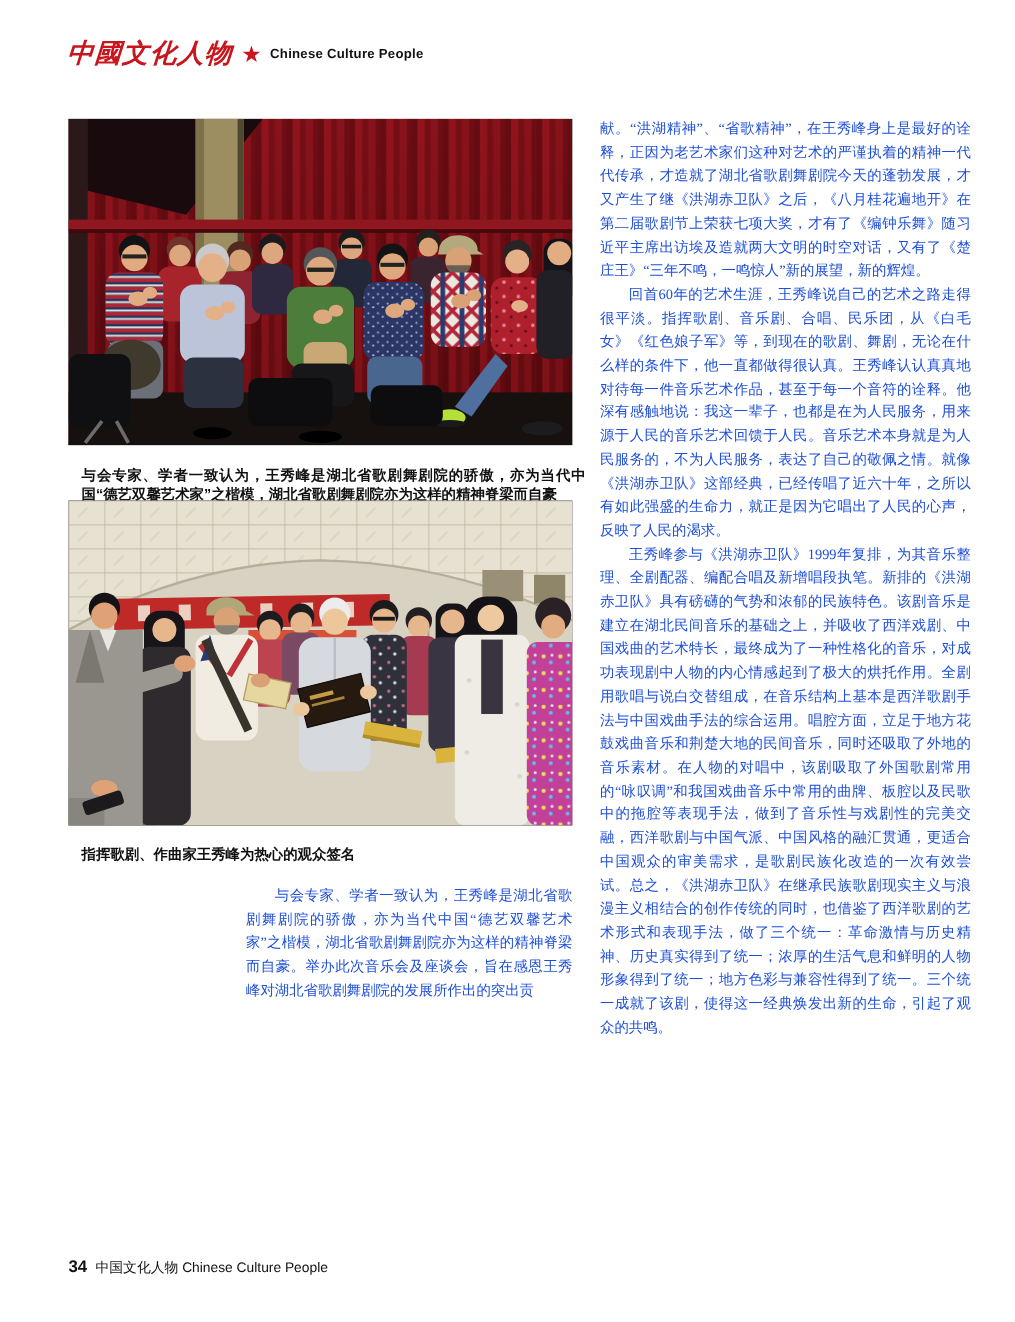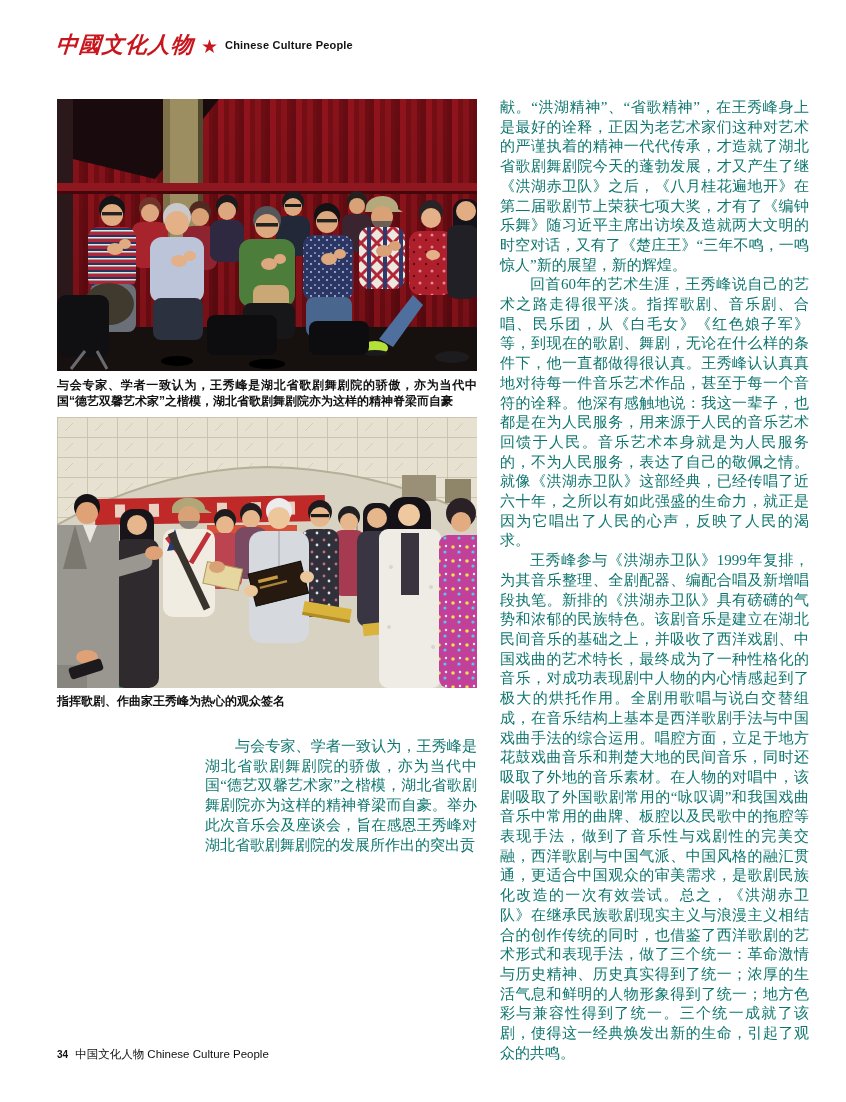--- a/index.html
+++ b/index.html
@@ -22,39 +22,39 @@
   
   figure{margin:0;}
   .photo{left:57px;width:420px;overflow:hidden;background:#555;}
   .photo1{top:99px;height:272px;}
   .photo2{top:417px;height:271px;}
   .photo svg{display:block;}
 
   
   .caption{
     left:57px;width:420px;font-size:12px;font-weight:bold;color:#111;
-    line-height:16px;text-align:justify;margin:0;
+    line-height:16px;text-align:justify;margin:11px;
     font-family:"Liberation Sans","DejaVu Sans",sans-serif;
   }
   .cap1{top:377px;}
   .cap2{top:693px;}
 
   
   .col{
     font-family:"Liberation Serif","DejaVu Serif",serif;
-    font-size:15px;line-height:19.7px;color:#0f766e;text-align:justify;
+    font-size:12px;line-height:19.7px;color:#1d4ed8;text-align:justify;
   }
   .col p{margin:0;text-indent:2em;}
   .col p.continued{text-indent:0;}
   .col-left{left:205px;top:737px;width:272px;}
   .col-right{left:500px;top:98px;width:309px;}
 
   
   .pagefoot{left:57px;top:1047px;font-size:11.5px;color:#111;display:flex;gap:7px;align-items:baseline;}
-  .pagefoot .num{font-weight:bold;font-size:10px;}
+  .pagefoot .num{font-weight:bold;font-size:14px;}
 </style>
 </head>
 <body>
 
 <header class="abs masthead">
   <span class="logo-cn">中國文化人物</span>
   <span class="logo-star">★</span>
   <span class="logo-en">Chinese Culture People</span>
 </header>
 

